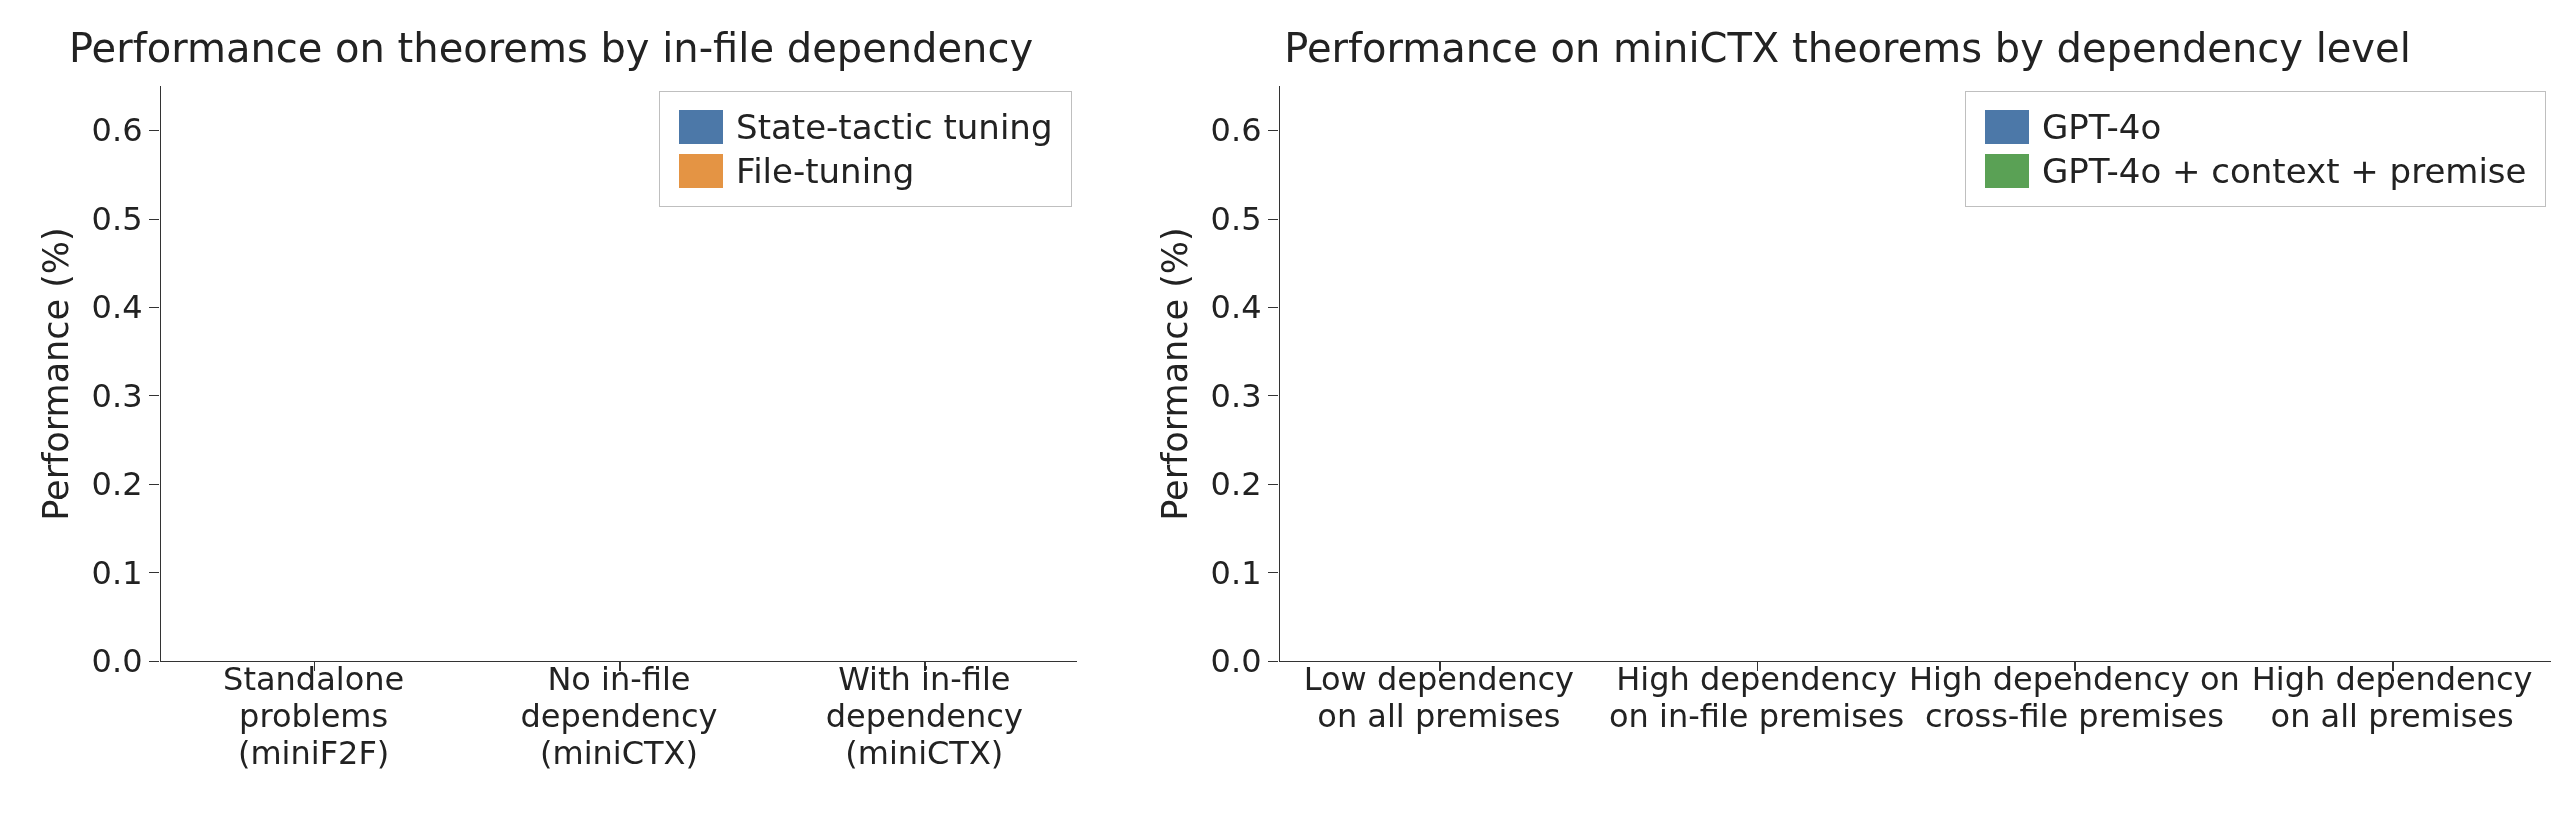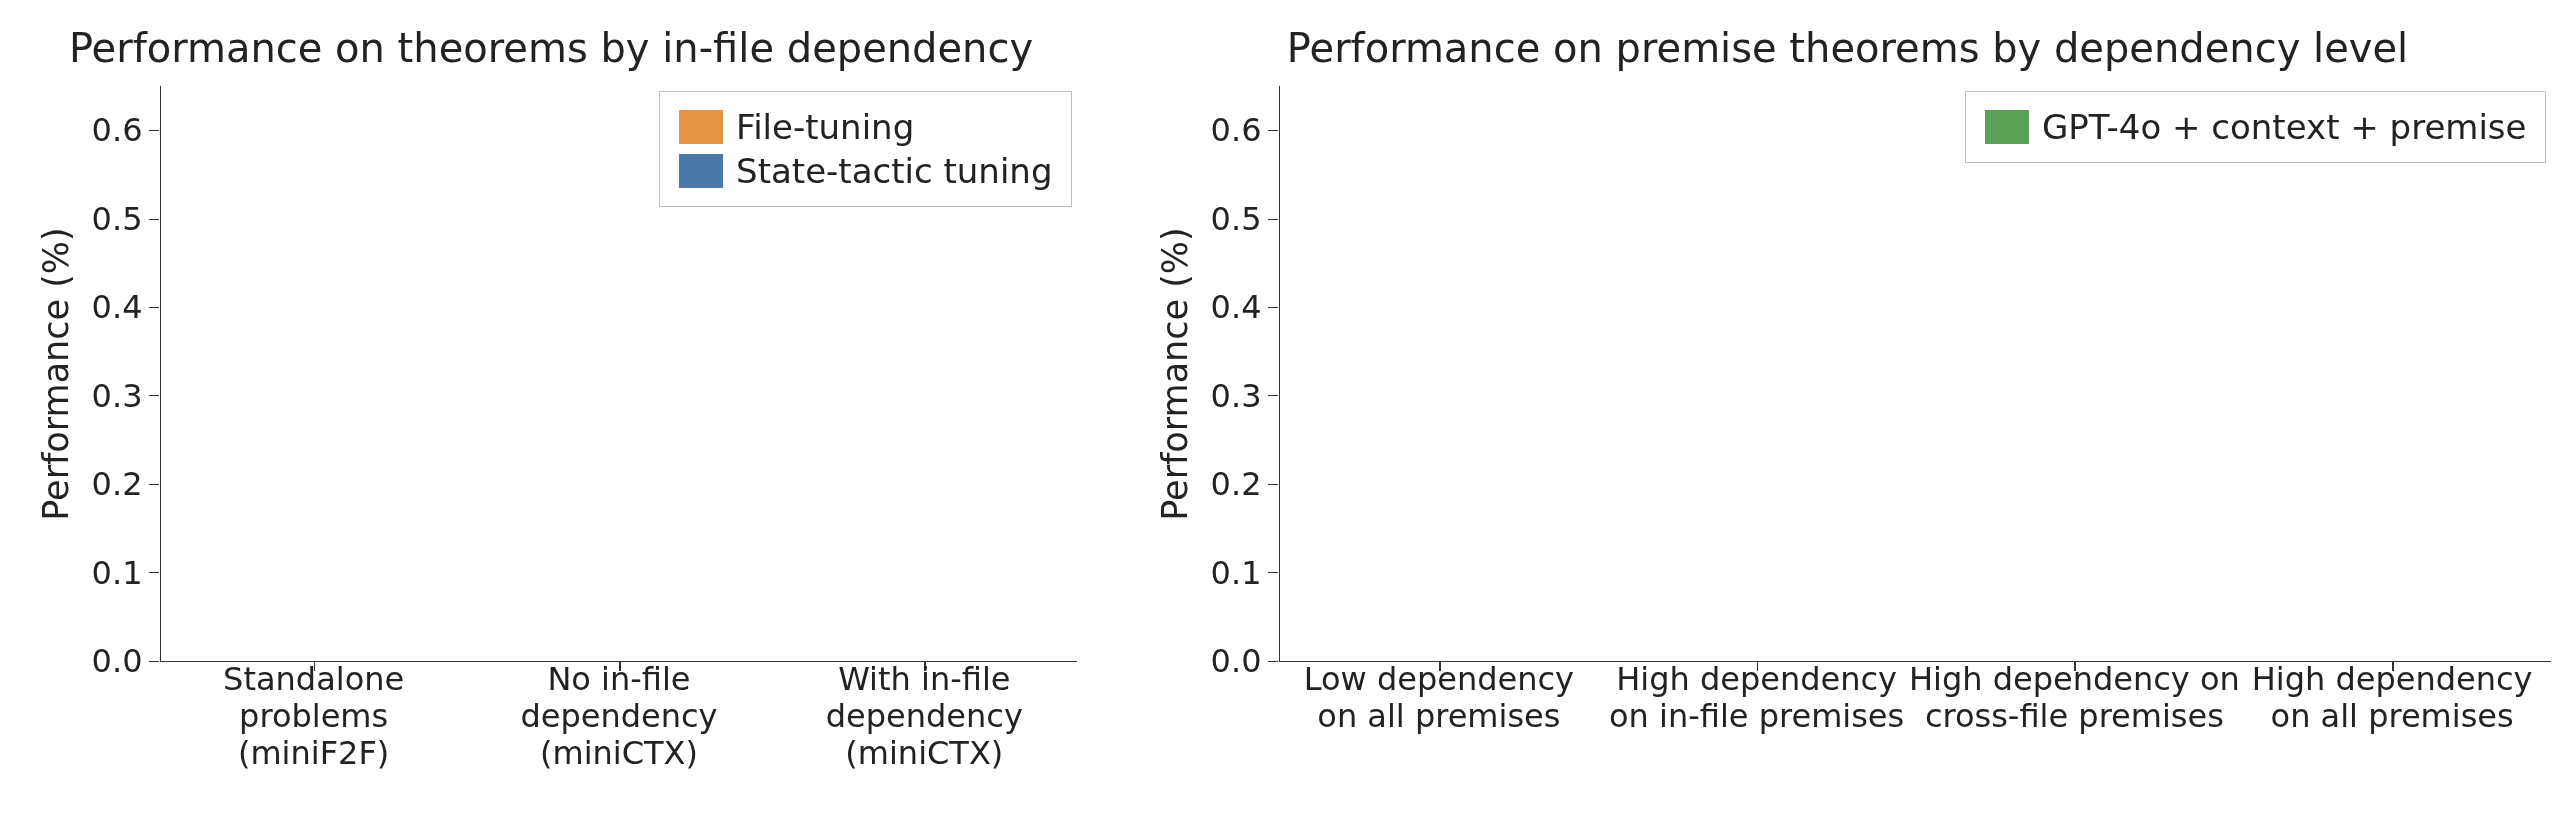--- a/index.html
+++ b/index.html
@@ -127,26 +127,26 @@
 <body>
 
 <div class="figure">
 
   <div class="panel left">
     <div class="title">Performance on theorems by in-file dependency</div>
     <div class="chart-area" id="area-left">
       <div class="ylabel">Performance (%)</div>
       <div class="legend" id="legend-left" style="right:5px; top:5px;">
           <div class="legend-row">
+            <div class="swatch blue"></div>
+            <div>State-tactic tuning</div>
+          </div>
+          <div class="legend-row">
             <div class="swatch orange"></div>
             <div>File-tuning</div>
-          </div>
-          <div class="legend-row">
-            <div class="swatch blue"></div>
-            <div>State-tactic tuning</div>
           </div>
         </div>
       <div class="plot" id="plot-left">
           <div class="group" style="left: 0%; width: 33.3333%;">
             <div class="bar blue" title="State-tactic tuning: 0.33" style="width: 122px; height: 50.7692%;"></div>
             <div class="bar orange" title="File-tuning: 0.335" style="width: 122px; height: 51.5385%;"></div>
             <div class="xtick"></div>
             <div class="xtick-label">Standalone<br>problems<br>(miniF2F)</div>
           </div>
           <div class="group" style="left: 33.3333%; width: 33.3333%;">
@@ -173,24 +173,28 @@
         <div class="ytick" style="bottom: calc(61.5385% - 0.8px);"></div>
         <div class="ytick-label" style="bottom: calc(61.5385%); transform: translateY(50%);">0.4</div>
         <div class="ytick" style="bottom: calc(76.9231% - 0.8px);"></div>
         <div class="ytick-label" style="bottom: calc(76.9231%); transform: translateY(50%);">0.5</div>
         <div class="ytick" style="bottom: calc(92.3077% - 0.8px);"></div>
         <div class="ytick-label" style="bottom: calc(92.3077%); transform: translateY(50%);">0.6</div>
       </div>
   </div>
 
   <div class="panel right">
-    <div class="title">Performance on premise theorems by dependency level</div>
+    <div class="title">Performance on miniCTX theorems by dependency level</div>
     <div class="chart-area" id="area-right">
       <div class="ylabel">Performance (%)</div>
       <div class="legend" id="legend-right" style="right:5px; top:5px;">
+          <div class="legend-row">
+            <div class="swatch blue"></div>
+            <div>GPT-4o</div>
+          </div>
           <div class="legend-row">
             <div class="swatch green"></div>
             <div>GPT-4o + context + premise</div>
           </div>
         </div>
       <div class="plot" id="plot-right">
           <div class="group" style="left: 0%; width: 25%;">
             <div class="bar blue" title="GPT-4o: 0.095" style="width: 91px; height: 14.6154%;"></div>
             <div class="bar orange" title="GPT-4o + context: 0.21" style="width: 91px; height: 32.3077%;"></div>
             <div class="bar green" title="GPT-4o + context + premise: 0.195" style="width: 91px; height: 30%;"></div>

